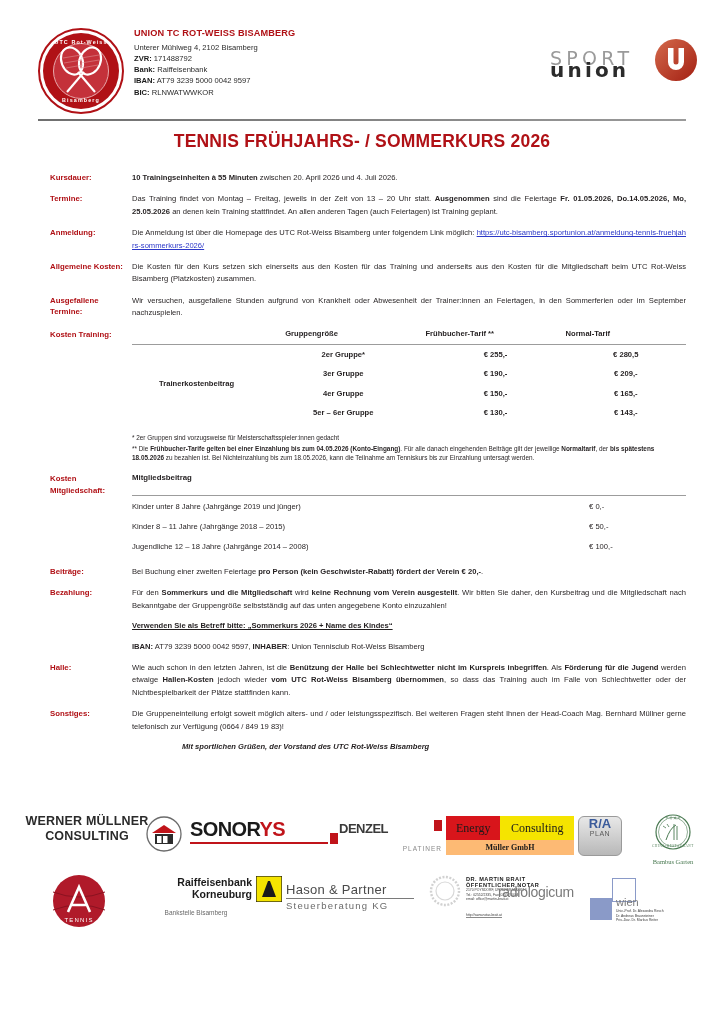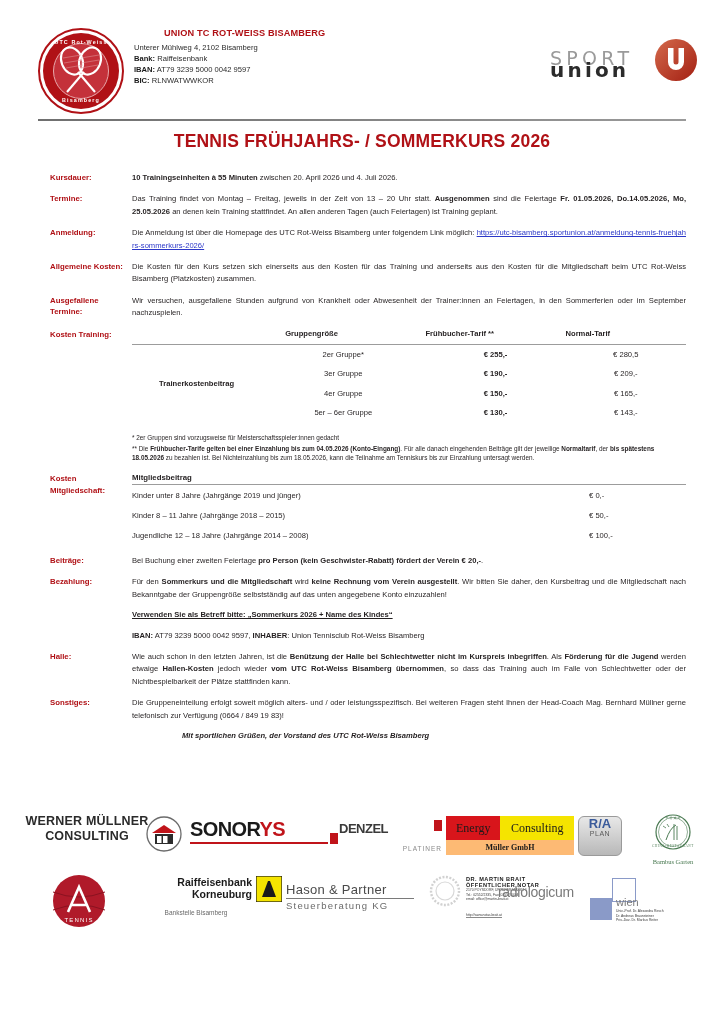--- a/index.html
+++ b/index.html
@@ -30,21 +30,20 @@
     position:absolute;width:86px;text-align:center;color:#ffffff;
     font-size:5.4px;font-weight:bold;letter-spacing:1.1px;
   }
   .lg-top{top:11px;}
   .lg-bot{top:69px;}
 
   .club-info{position:absolute;left:134px;top:12px;width:330px;}
   .club-name{
     font-size:9.2px;font-weight:bold;color:#b01116;letter-spacing:.15px;
     margin-bottom:3.5px;
-    margin-left:30px;
   }
   .club-line{font-size:7.6px;color:#2b2b2b;line-height:11.3px;white-space:nowrap;}
   .club-line b{font-weight:bold;color:#1a1a1a;}
 
   .logo-sport{position:absolute;right:24px;top:20px;width:150px;height:52px;}
   .sport-word{
     position:absolute;left:0;top:2px;font-size:19px;letter-spacing:4.3px;
     color:#9a9a9a;font-weight:400;font-family:"DejaVu Sans",sans-serif;margin-top:9px;
   }
   .union-word{
@@ -79,34 +78,34 @@
   .val u{text-decoration:underline;}
   .lnk{color:#2b37c8;text-decoration:underline;word-break:break-all;}
 
   
   .tbl-wrap{flex:1;padding-right:38px;box-sizing:border-box;}
   table.t{border-collapse:collapse;width:100%;font-size:7.6px;}
   table.t th{
     font-weight:bold;font-size:7.6px;padding:0 0 6px 0;text-align:left;color:#231f20;
   }
   table.t thead tr{border-bottom:1px solid #9c9c9c;}
-  table.t td{padding:5.2px 0;text-align:center;color:#231f20;}
+  table.t td{padding:5.2px 0;text-align:center;color:#231f20;font-weight:bold;}
   td.rowlabel{font-weight:bold;text-align:center;width:118px;}
   td.grp{text-align:left;width:150px;padding-left:24px;}
   td.early{font-weight:bold;width:128px;}
   td.norm{width:110px;}
   .fn{
     font-size:6.4px;line-height:9.4px;color:#231f20;margin-top:11px;text-align:left;
   }
   .fn b{font-weight:bold;}
 
   
   table.m{border-collapse:collapse;width:100%;font-size:7.6px;}
   table.m th{
-    font-weight:bold;font-size:7.8px;text-align:left;padding:0 0 2px 0;
+    font-weight:bold;font-size:7.8px;text-align:left;padding:0 0 13px 0;
   }
   table.m thead tr{border-bottom:1px solid #9c9c9c;}
   table.m td{padding:5.6px 0;color:#231f20;}
   td.mname{padding-left:14px;width:330px;}
   td.mfee{text-align:left;width:70px;}
 
   
   .closing{
     margin-top:6px;padding-left:182px;font-size:7.6px;font-weight:bold;
     font-style:italic;color:#231f20;
@@ -166,20 +165,24 @@
         </g>
       </svg>
       <div class="lg-top">UTC Rot-Weiss</div>
       <div class="lg-bot">Bisamberg</div>
     </div>
 
     <div class="club-info">
       <div class="club-name">UNION TC ROT-WEISS BISAMBERG</div>
       <div class="club-line">Unterer Mühlweg 4, 2102 Bisamberg</div>
       <div class="club-line">
+        <b>ZVR:</b>
+        <span>171488792</span>
+      </div>
+      <div class="club-line">
         <b>Bank:</b>
         <span>Raiffeisenbank</span>
       </div>
       <div class="club-line">
         <b>IBAN:</b>
         <span>AT79 3239 5000 0042 9597</span>
       </div>
       <div class="club-line">
         <b>BIC:</b>
         <span>RLNWATWWKOR</span>

